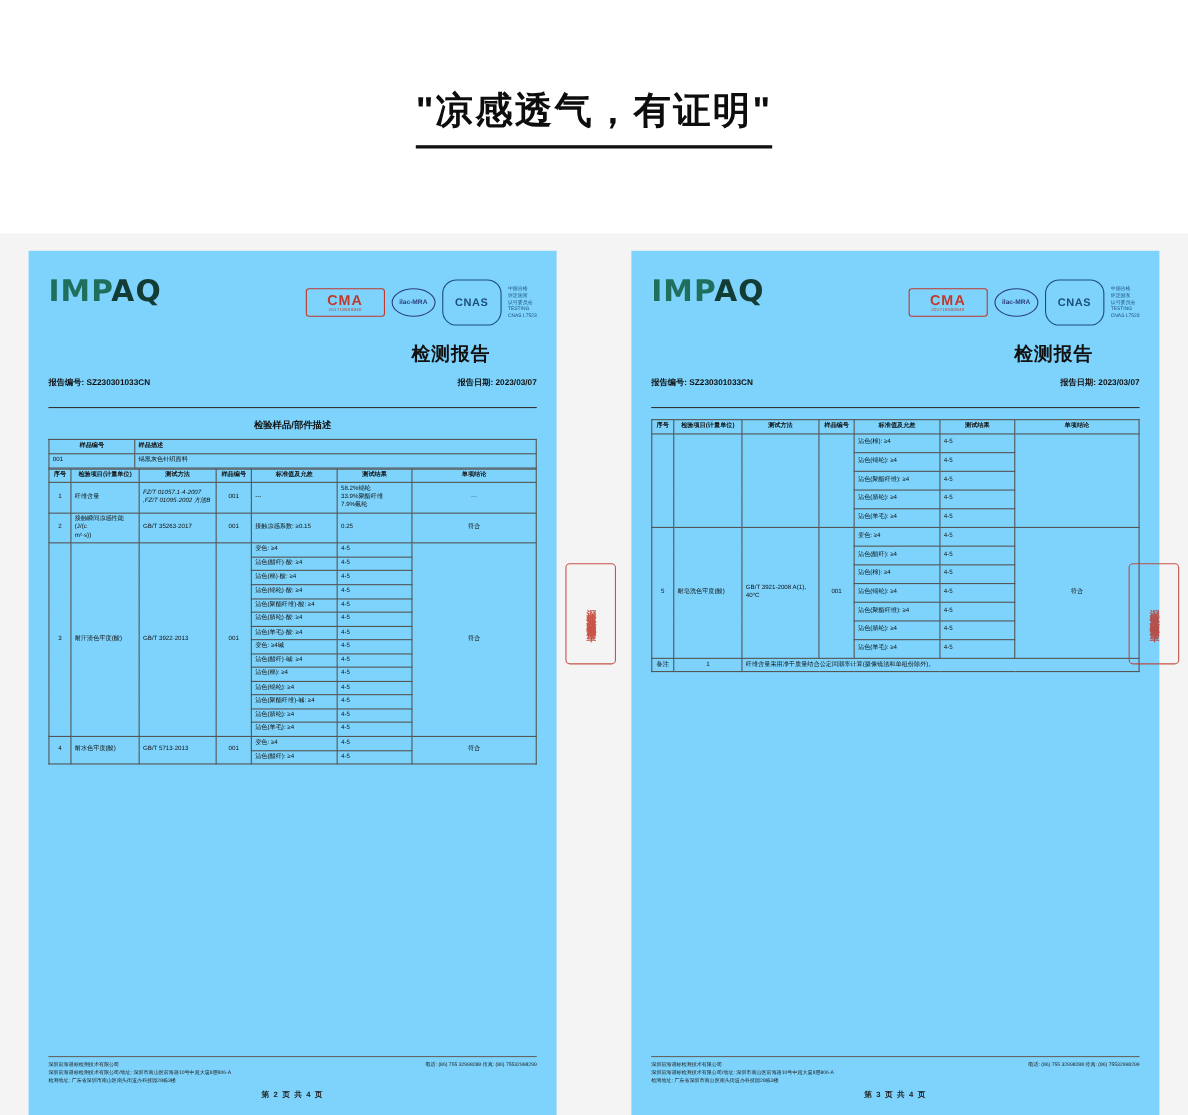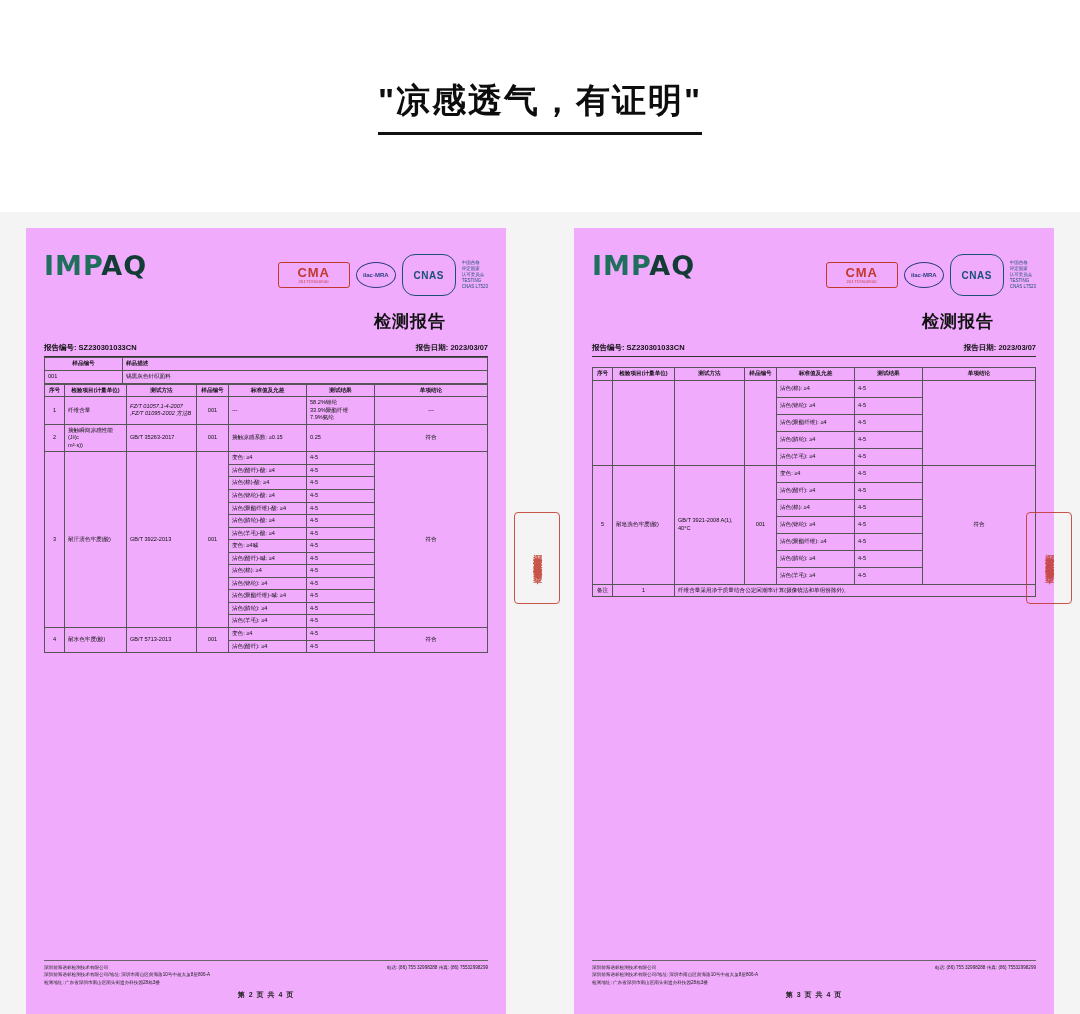--- a/index.html
+++ b/index.html
@@ -29,21 +29,21 @@
     position:relative;
     height:802px;
     background:#f4f4f4;
     display:flex;
     justify-content:center;
     gap:68px;
     padding-top:16px;
   }
   .page {
     width:480px;
-    background:#f0abfc;
+    background:#7dd3fc;
     position:relative;
     padding:22px 18px 0 18px;
     font-size:7px;
   }
   .page-head {
     display:flex; align-items:flex-start; justify-content:space-between;
     height:52px;
   }
   .logo {
     font-size:27px;
@@ -78,21 +78,21 @@
     text-align:center;
     font-size:17px;
     font-weight:bold;
     margin:8px 0 10px 0;
     letter-spacing:1px;
   }
   .doc-title.right-align { text-align:right; padding-right:42px;}
   .meta-row {
     display:flex; justify-content:space-between;
     border-bottom:1.2px solid #333;
-    padding-bottom:3px;
+    padding-bottom:17px;
     font-size:7.5px;
     font-weight:bold;
   }
   .section-title {
     text-align:center;
     font-weight:bold;
     font-size:8.5px;
     margin:10px 0 6px 0;
   }
   table {
@@ -181,20 +181,21 @@
       <div>
         <span>报告编号:</span>
         <span>SZ230301033CN</span>
       </div>
       <div>
         <span>报告日期:</span>
         <span>2023/03/07</span>
       </div>
     </div>
 
+    <div class="section-title">检验样品/部件描述</div>
     <table class="sample-table">
       <tbody>
           <tr>
         <th style="width:78px">样品编号</th>
         <th style="text-align:left">样品描述</th>
       </tr>
       <tr>
         <td>001</td>
         <td>锡黑灰色针织面料</td>
       </tr>

